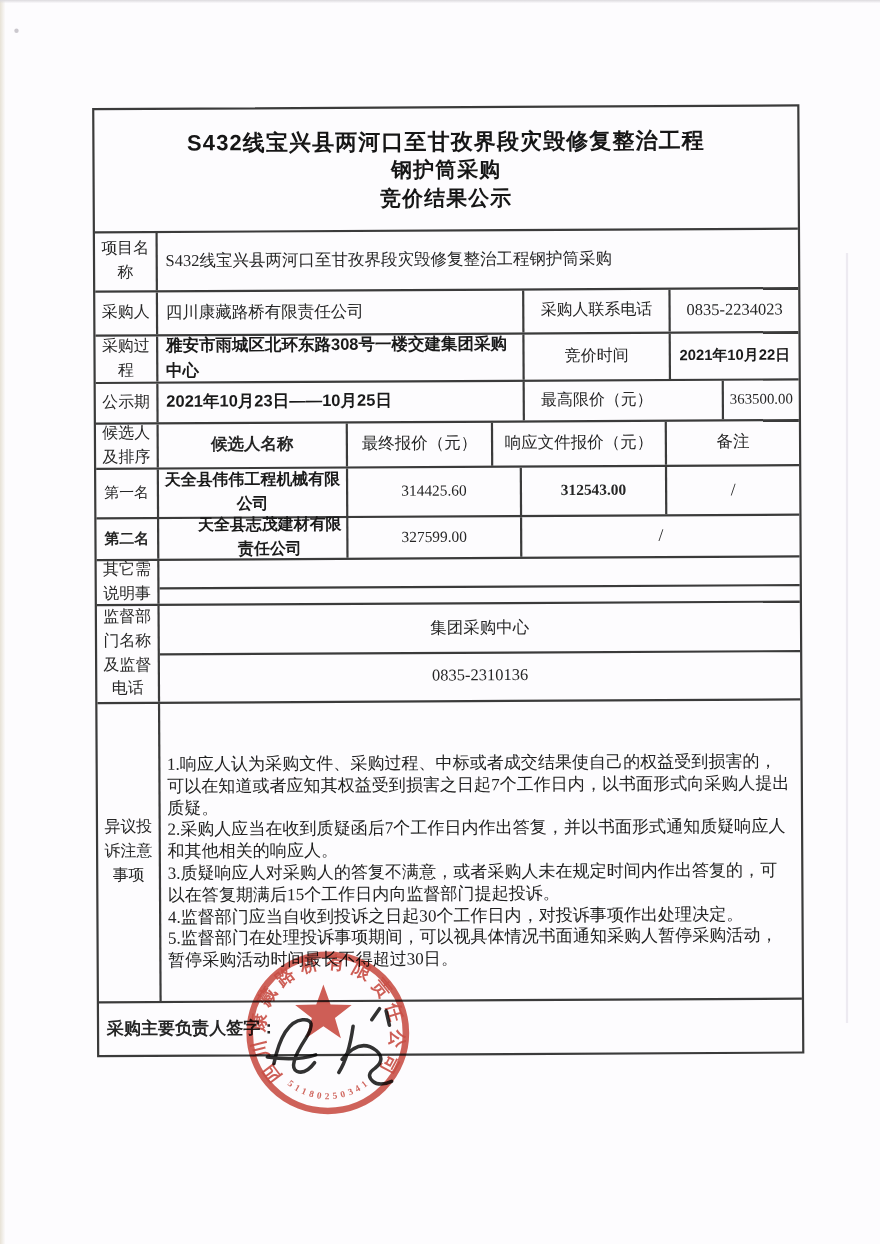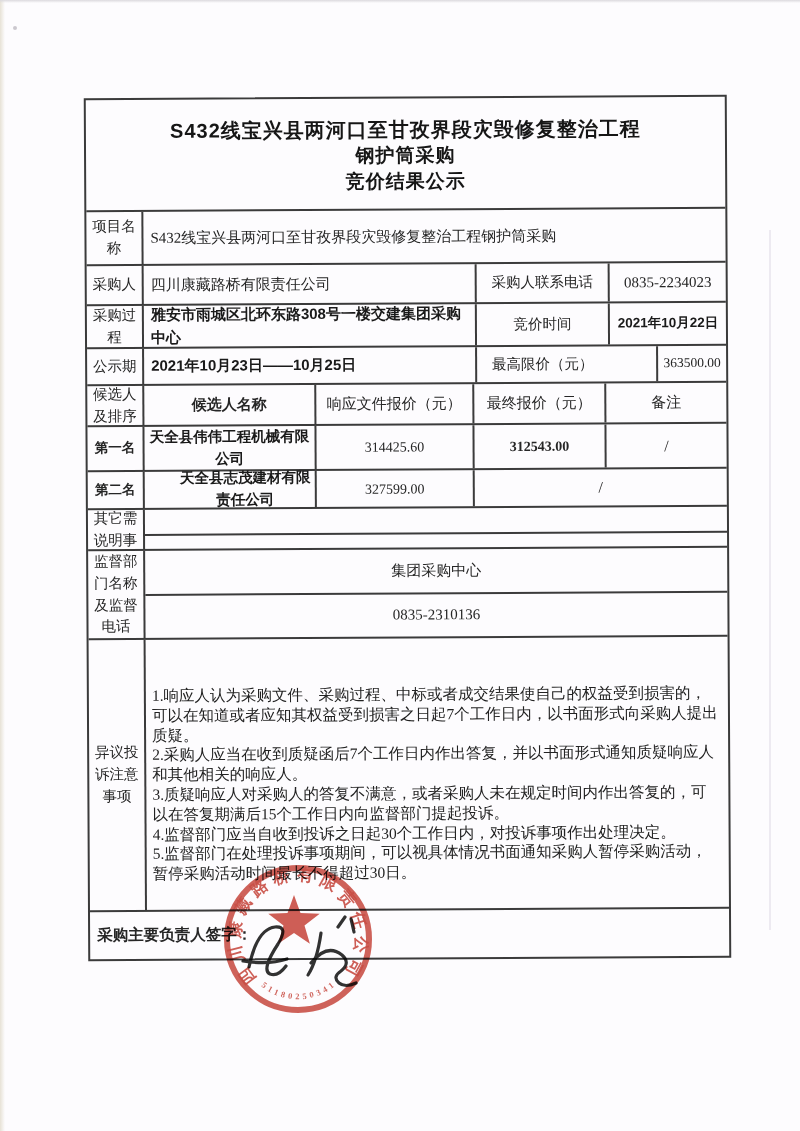--- a/index.html
+++ b/index.html
@@ -120,27 +120,27 @@
   <div class="t-row r-publicity">
     <div class="cell c-label">公示期</div>
     <div class="cell c-val c-left bold-sans" style="font-size:15px;">2021年10月23日——10月25日</div>
     <div class="cell c-tel-label">最高限价（元）</div>
     <div class="cell c-tel-val" style="font-size:13.5px;margin-left:48px;">363500.00</div>
   </div>
 
   <div class="t-row r-cand-h">
     <div class="cell cc1">候选人及排序</div>
     <div class="cell cc2" style="font-size:15px;font-weight:bold;">候选人名称</div>
+    <div class="cell cc4" style="font-size:15px;">最终报价（元）</div>
     <div class="cell cc3" style="font-size:15px;">响应文件报价（元）</div>
-    <div class="cell cc4" style="font-size:15px;">最终报价（元）</div>
     <div class="cell cc5" style="font-size:15px;">备注</div>
   </div>
 
   <div class="t-row r-cand">
-    <div class="cell cc1" style="font-size:13.5px;font-weight:700;">第一名</div>
+    <div class="cell cc1" style="font-size:13.5px;font-weight:400;">第一名</div>
     <div class="cell cc2 bold-sans" style="font-size:14.5px;">天全县伟伟工程机械有限公司</div>
     <div class="cell cc3" style="font-size:14px;">314425.60</div>
     <div class="cell cc4" style="font-size:14px;font-weight:600;">312543.00</div>
     <div class="cell cc5" style="font-size:16px;">/</div>
   </div>
 
   <div class="t-row r-cand2">
     <div class="cell cc1" style="font-size:13.5px;font-weight:600;">第二名</div>
     <div class="cell cc2 bold-sans" style="font-size:14.5px;padding-left:35px;">天全县志茂建材有限责任公司</div>
     <div class="cell cc3" style="font-size:14px;">327599.00</div>

